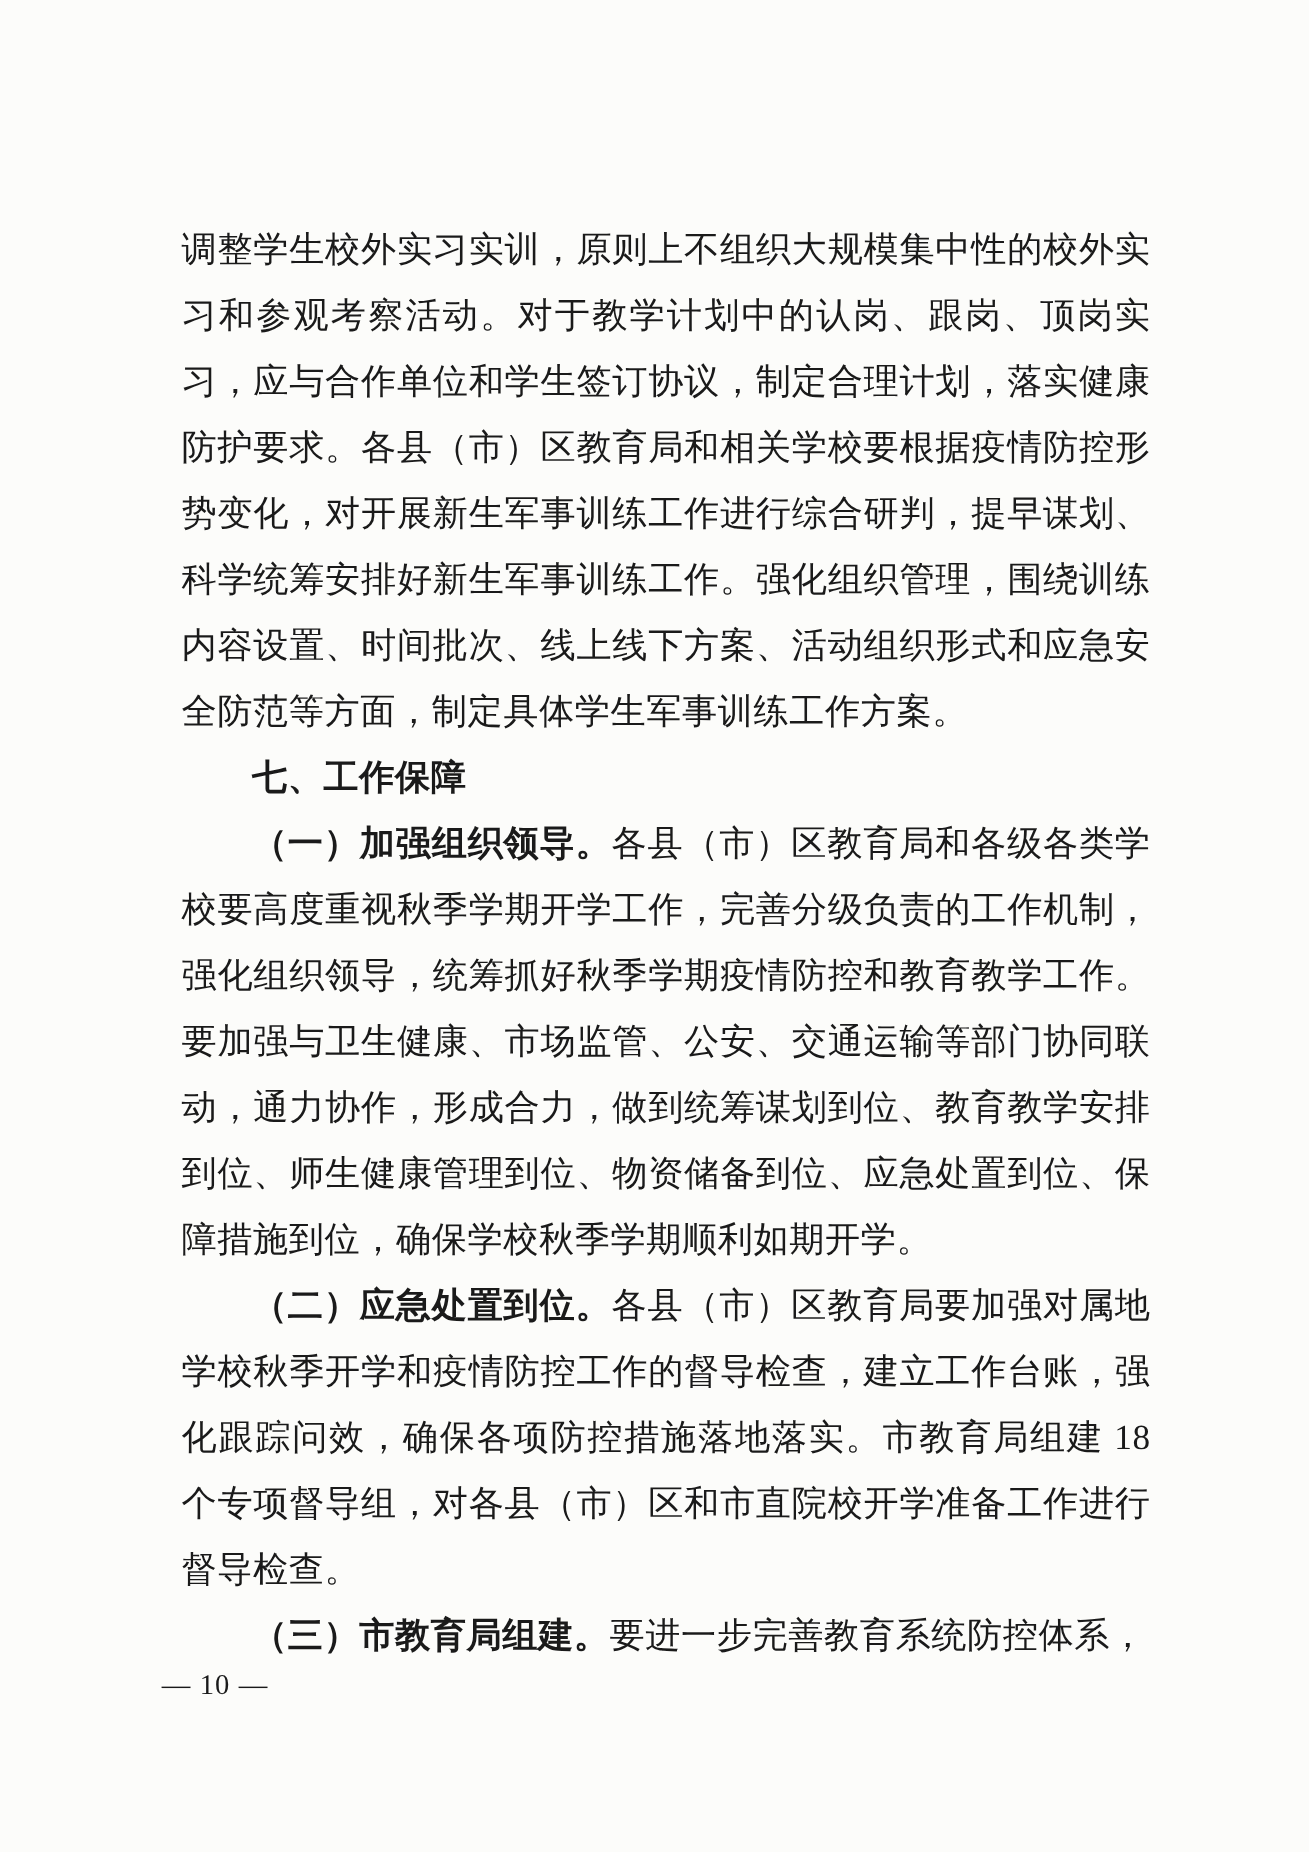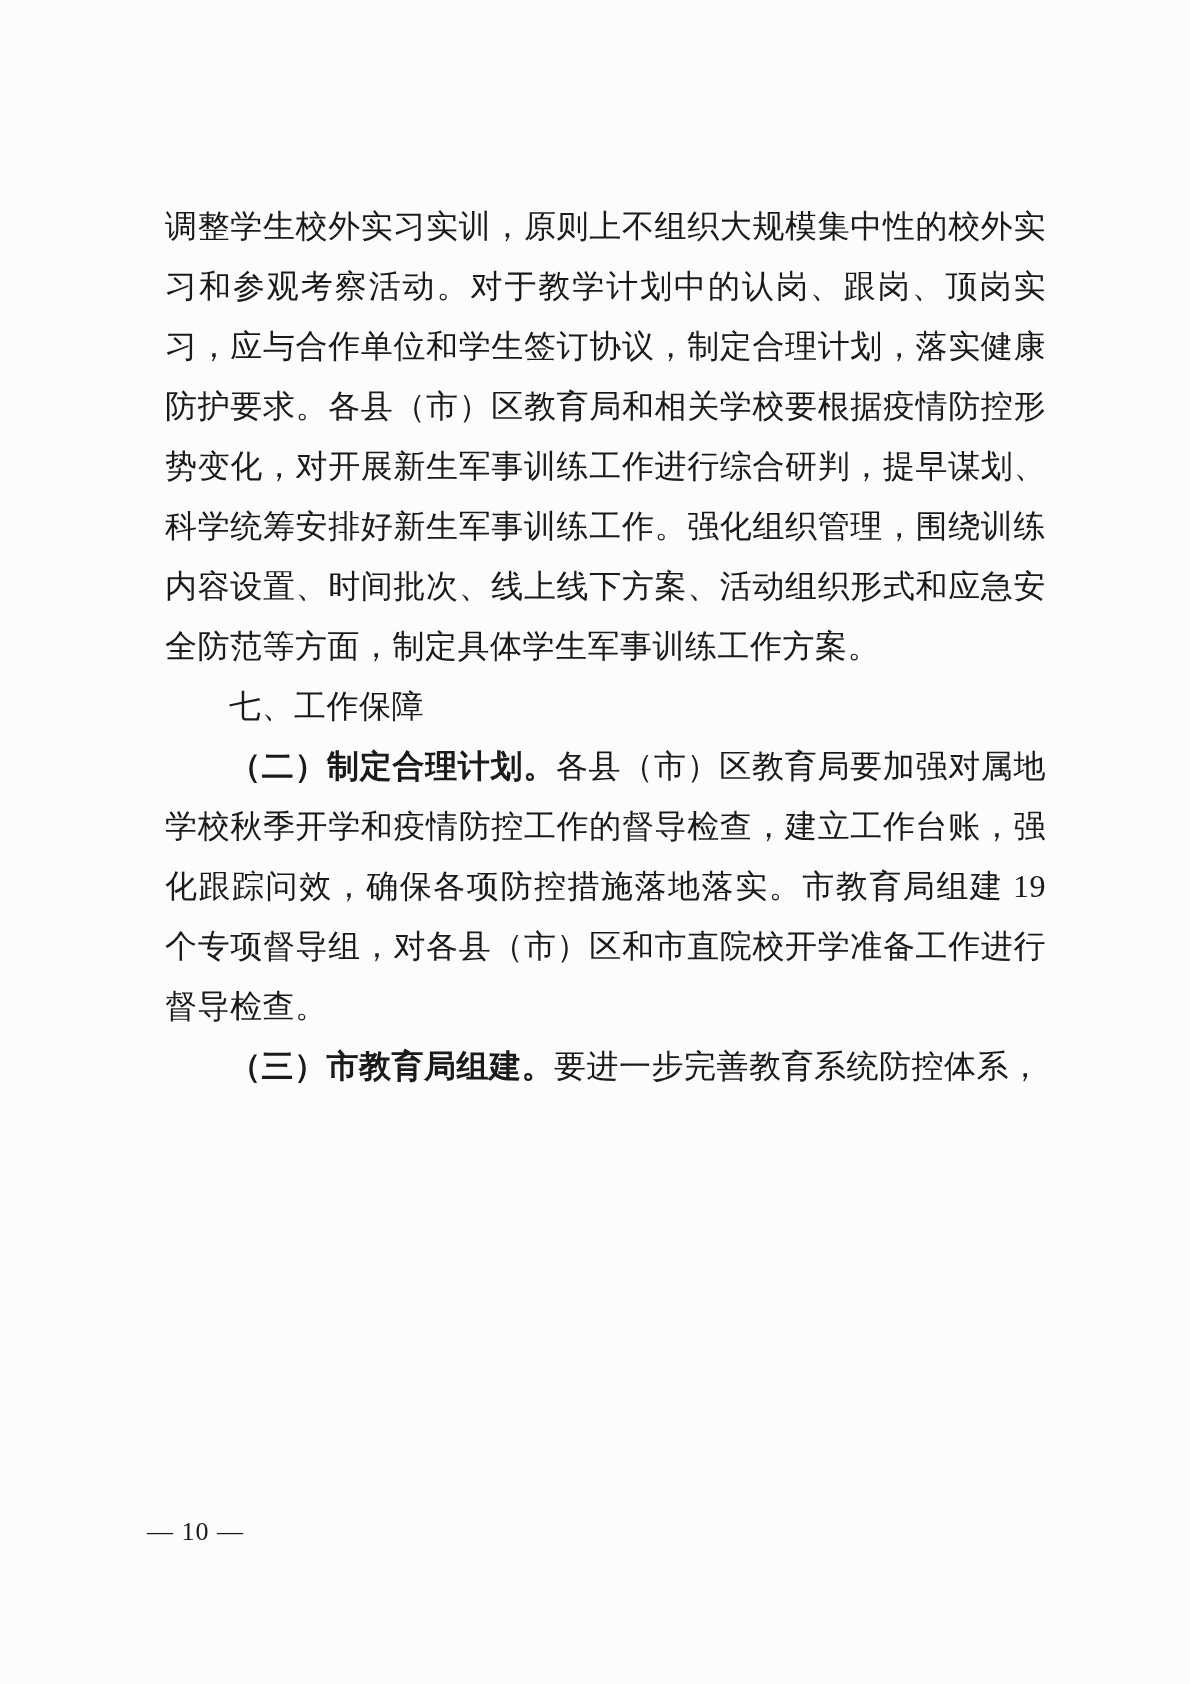--- a/index.html
+++ b/index.html
@@ -32,21 +32,21 @@
     padding: 0;
     text-indent: 2em;
   }
   .para.no-indent {
     text-indent: 0;
   }
   .section-heading {
     margin: 0;
     padding: 0;
     text-indent: 2em;
-    font-weight: normal;
+    font-weight: bold;
   }
   .lead {
     font-weight: bold;
   }
   .page-number {
     position: absolute;
     left: 147px;
     top: 1512px;
     font-size: 26px;
     line-height: 40px;
@@ -58,22 +58,23 @@
 <body>
 
 <div class="page">
 
   <div class="text-block">
 
     <p class="para no-indent">调整学生校外实习实训，原则上不组织大规模集中性的校外实习和参观考察活动。对于教学计划中的认岗、跟岗、顶岗实习，应与合作单位和学生签订协议，制定合理计划，落实健康防护要求。各县（市）区教育局和相关学校要根据疫情防控形势变化，对开展新生军事训练工作进行综合研判，提早谋划、科学统筹安排好新生军事训练工作。强化组织管理，围绕训练内容设置、时间批次、线上线下方案、活动组织形式和应急安全防范等方面，制定具体学生军事训练工作方案。</p>
 
     <p class="section-heading">七、工作保障</p>
 
+    <p class="para"><span class="lead">（一）加强组织领导。</span><span>各县（市）区教育局和各级各类学校要高度重视秋季学期开学工作，完善分级负责的工作机制，强化组织领导，统筹抓好秋季学期疫情防控和教育教学工作。要加强与卫生健康、市场监管、公安、交通运输等部门协同联动，通力协作，形成合力，做到统筹谋划到位、教育教学安排到位、师生健康管理到位、物资储备到位、应急处置到位、保障措施到位，确保学校秋季学期顺利如期开学。</span></p>
 
-    <p class="para"><span class="lead">（二）制定合理计划。</span><span>各县（市）区教育局要加强对属地学校秋季开学和疫情防控工作的督导检查，建立工作台账，强化跟踪问效，确保各项防控措施落地落实。市教育局组建 19 个专项督导组，对各县（市）区和市直院校开学准备工作进行督导检查。</span></p>
+    <p class="para"><span class="lead">（二）应急处置到位。</span><span>各县（市）区教育局要加强对属地学校秋季开学和疫情防控工作的督导检查，建立工作台账，强化跟踪问效，确保各项防控措施落地落实。市教育局组建 18 个专项督导组，对各县（市）区和市直院校开学准备工作进行督导检查。</span></p>
 
     <p class="para"><span class="lead">（三）市教育局组建。</span><span>要进一步完善教育系统防控体系，</span></p>
 
   </div>
 
   <div class="page-number">— 10 —</div>
 
 </div>
 
 </body></html>

